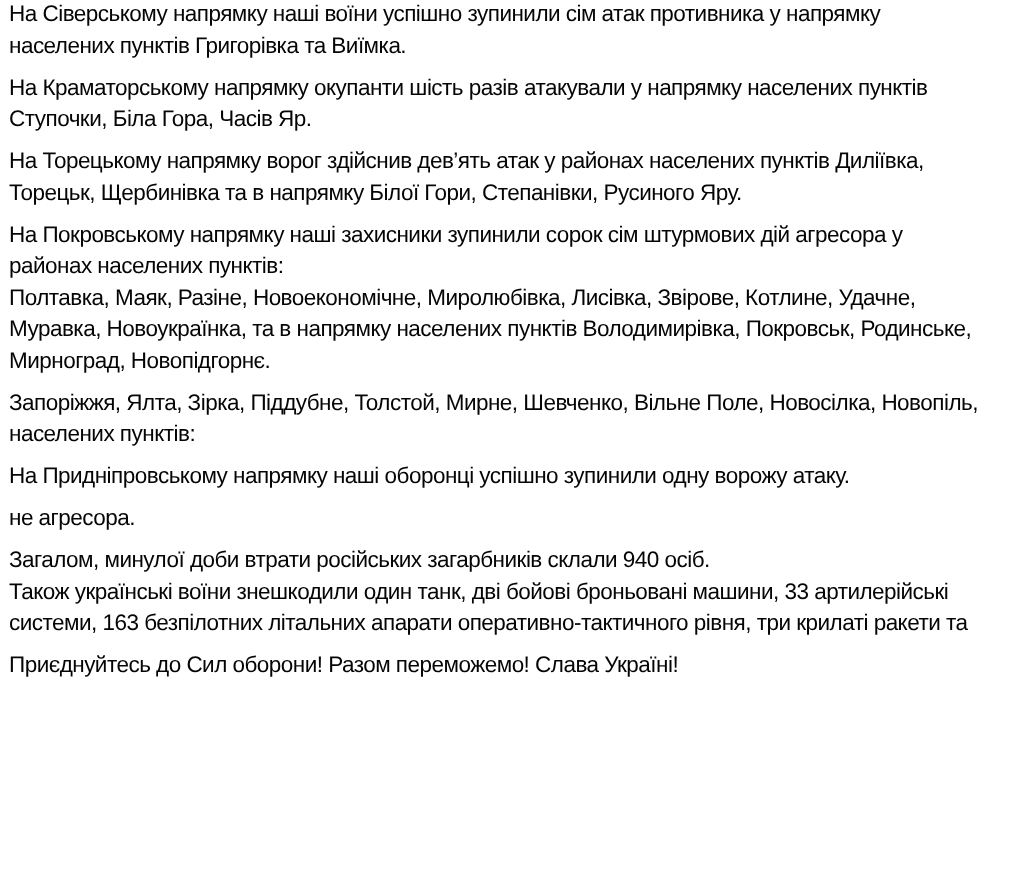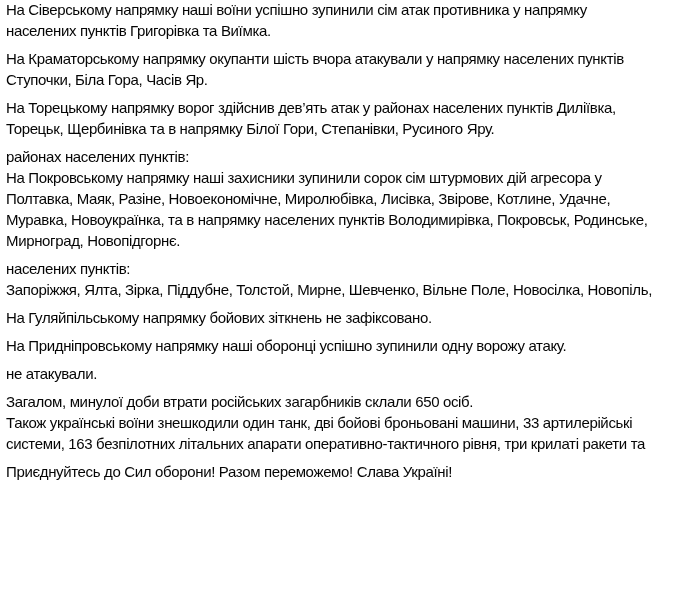--- a/index.html
+++ b/index.html
@@ -17,50 +17,47 @@
 </style>
 </head>
 <body>
 
 <div class="doc">
   <div class="para first">
     <span class="line">На Сіверському напрямку наші воїни успішно зупинили сім атак противника у напрямку</span>
     <span class="line">населених пунктів Григорівка та Виїмка.</span>
   </div>
   <div class="para">
-    <span class="line">На Краматорському напрямку окупанти шість вчора атакували у напрямку населених пунктів</span>
+    <span class="line">На Краматорському напрямку окупанти шість разів атакували у напрямку населених пунктів</span>
     <span class="line">Ступочки, Біла Гора, Часів Яр.</span>
   </div>
   <div class="para">
     <span class="line">На Торецькому напрямку ворог здійснив дев’ять атак у районах населених пунктів Диліївка,</span>
     <span class="line">Торецьк, Щербинівка та в напрямку Білої Гори, Степанівки, Русиного Яру.</span>
   </div>
   <div class="para">
+    <span class="line">На Покровському напрямку наші захисники зупинили сорок сім штурмових дій агресора у</span>
     <span class="line">районах населених пунктів:</span>
-    <span class="line">На Покровському напрямку наші захисники зупинили сорок сім штурмових дій агресора у</span>
     <span class="line">Полтавка, Маяк, Разіне, Новоекономічне, Миролюбівка, Лисівка, Звірове, Котлине, Удачне,</span>
     <span class="line">Муравка, Новоукраїнка, та в напрямку населених пунктів Володимирівка, Покровськ, Родинське,</span>
     <span class="line">Мирноград, Новопідгорнє.</span>
   </div>
   <div class="para">
+    <span class="line">Запоріжжя, Ялта, Зірка, Піддубне, Толстой, Мирне, Шевченко, Вільне Поле, Новосілка, Новопіль,</span>
     <span class="line">населених пунктів:</span>
-    <span class="line">Запоріжжя, Ялта, Зірка, Піддубне, Толстой, Мирне, Шевченко, Вільне Поле, Новосілка, Новопіль,</span>
-  </div>
-  <div class="para">
-    <span class="line">На Гуляйпільському напрямку бойових зіткнень не зафіксовано.</span>
   </div>
   <div class="para">
   </div>
   <div class="para">
     <span class="line">На Придніпровському напрямку наші оборонці успішно зупинили одну ворожу атаку.</span>
   </div>
   <div class="para">
-    <span class="line">не атакували.</span>
+    <span class="line">не агресора.</span>
   </div>
   <div class="para">
-    <span class="line">Загалом, минулої доби втрати російських загарбників склали 650 осіб.</span>
+    <span class="line">Загалом, минулої доби втрати російських загарбників склали 940 осіб.</span>
     <span class="line">Також українські воїни знешкодили один танк, дві бойові броньовані машини, 33 артилерійські</span>
     <span class="line">системи, 163 безпілотних літальних апарати оперативно-тактичного рівня, три крилаті ракети та</span>
   </div>
   <div class="para">
     <span class="line">Приєднуйтесь до Сил оборони! Разом переможемо! Слава Україні!</span>
   </div>
 </div>
 
 </body></html>

